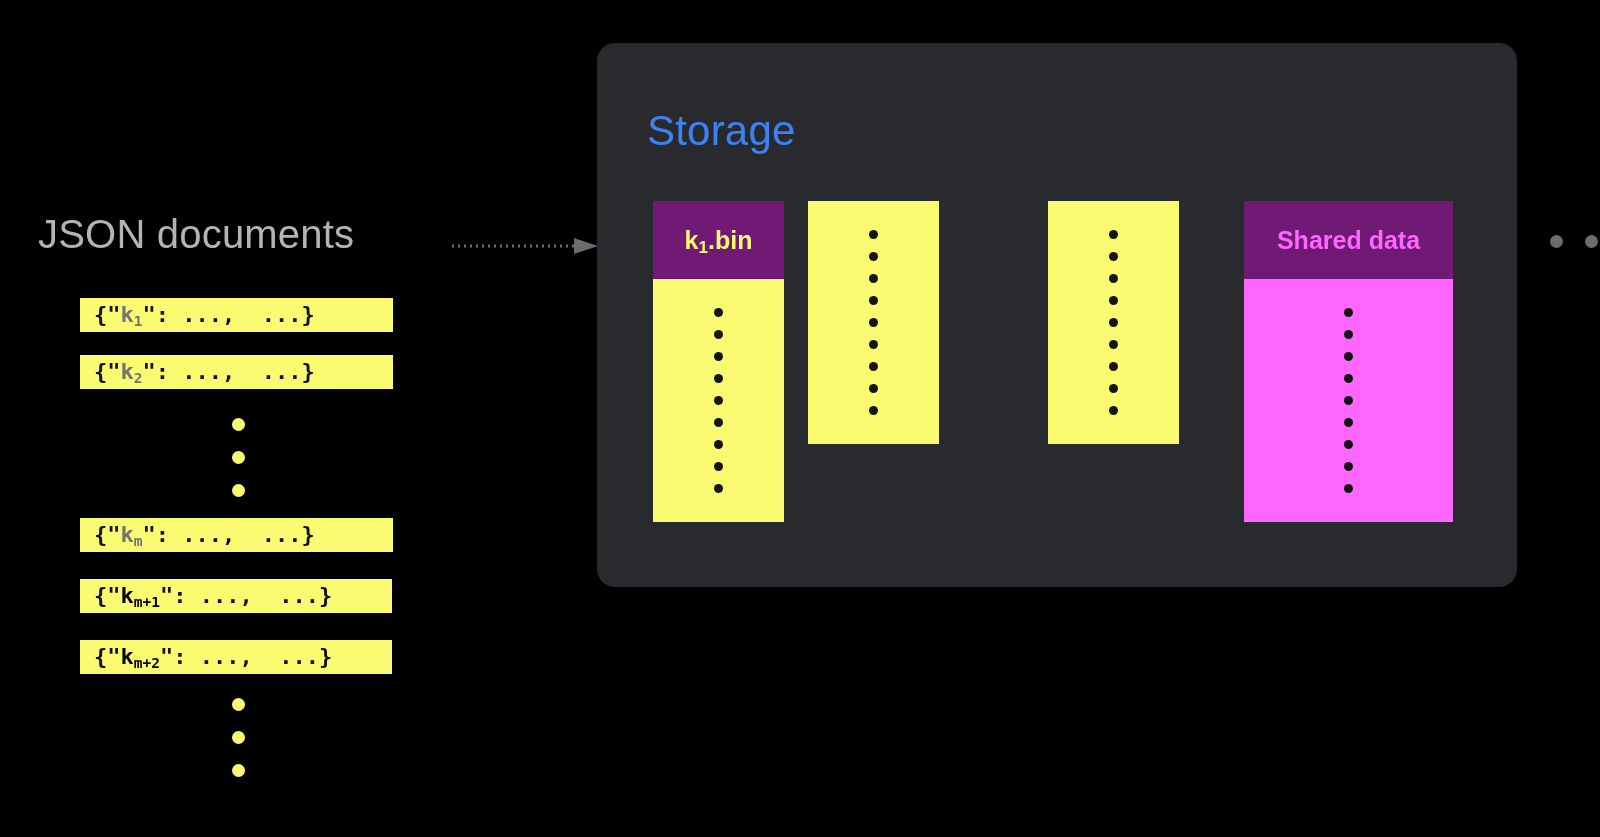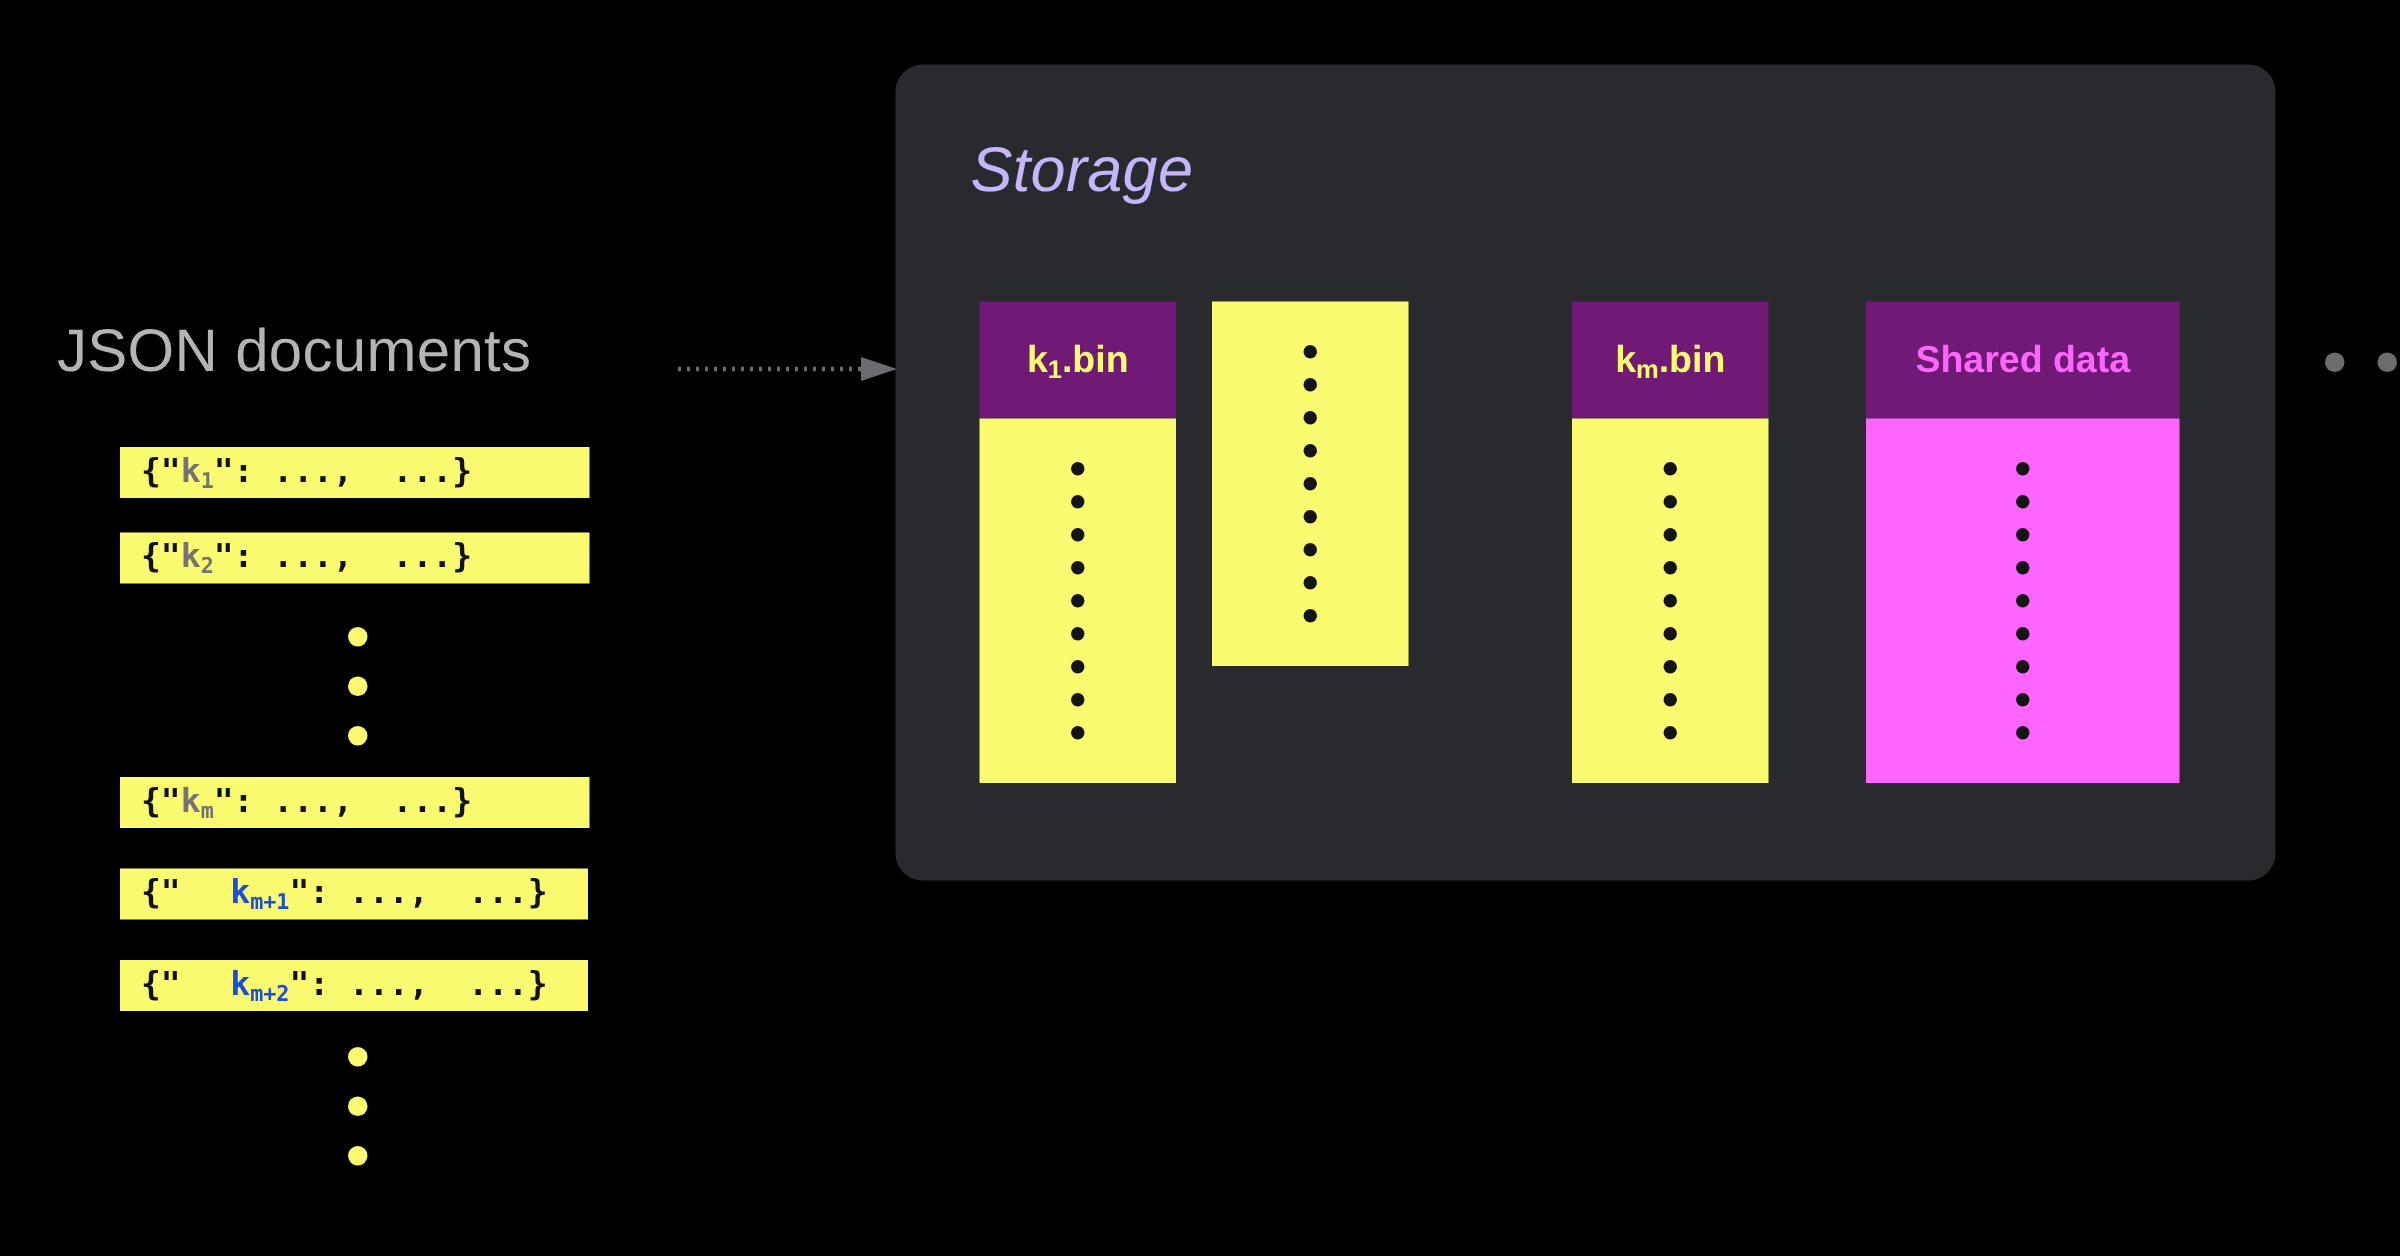--- a/index.html
+++ b/index.html
@@ -42,21 +42,21 @@
   }
   .doc-code {
     font-family: "DejaVu Sans Mono", "Liberation Mono", monospace;
     font-size: 22px;
     font-weight: bold;
     color: #111111;
     white-space: pre;
     line-height: 1;
   }
   .doc-code .keyname { color: #737373; }
-  .doc-code .keyname.magenta { color: #1d4ed8; margin-left: 33px; }
+  .doc-code .keyname.magenta { color: #000000; }
   .doc-code sub {
     font-size: 0.66em;
     vertical-align: baseline;
     position: relative;
     top: 4px;
   }
 
   
   .v-dots {
     position: absolute;
@@ -86,25 +86,24 @@
     left: 597px;
     top: 43px;
     width: 920px;
     height: 544px;
     background: #292a2e;
     border-radius: 18px;
   }
   #storage-title {
     position: absolute;
     left: 50px;
-    top: 46px;
+    top: 64px;
     font-size: 42px;
-    color: #c4b5fd;
+    color: #3b82f6;
     letter-spacing: 0.2px;
-    font-style: italic;
   }
 
   .bin-col {
     position: absolute;
     top: 158px;
   }
   .bin-head {
     height: 78px;
     background: #701a75;
     display: flex;
@@ -227,23 +226,20 @@
           <div class="dot"></div>
           <div class="dot"></div>
           <div class="dot"></div>
           <div class="dot"></div>
           <div class="dot"></div>
           <div class="dot"></div>
           <div class="dot"></div>
         </div>
       </div>
       <div class="bin-col" style="left: 451px; width: 131px;">
-        <div class="bin-head">
-          <span class="bin-head-label">k<sub>m</sub><span>.bin</span></span>
-        </div>
         <div class="bin-body">
           <div class="dot"></div>
           <div class="dot"></div>
           <div class="dot"></div>
           <div class="dot"></div>
           <div class="dot"></div>
           <div class="dot"></div>
           <div class="dot"></div>
           <div class="dot"></div>
           <div class="dot"></div>

